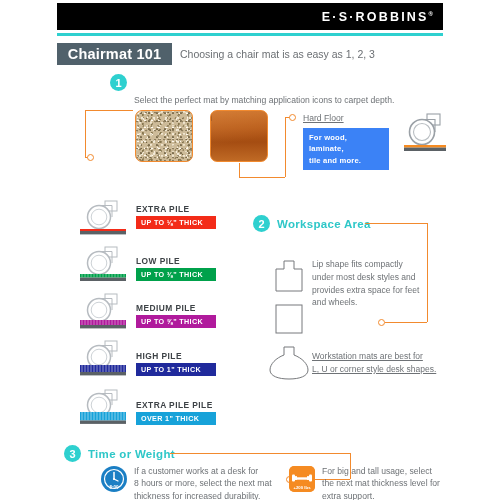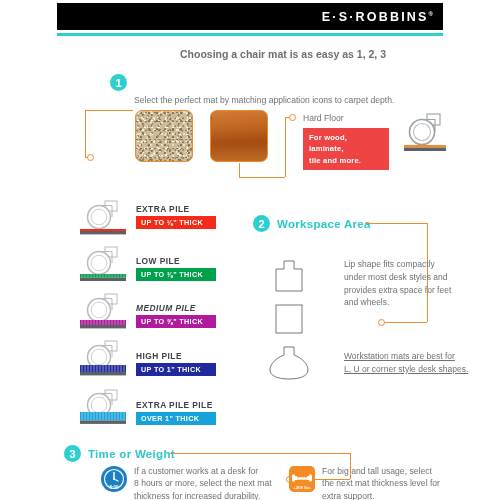--- a/index.html
+++ b/index.html
@@ -30,21 +30,21 @@
 
   
   .title-box {
     position: absolute; left: 57px; top: 43px; width: 115px; height: 22px;
     background: #50616b; color:#fff;
     display:flex; align-items:center; justify-content:center;
     font-size: 14.5px; font-weight: bold; letter-spacing:.2px;
   }
   .title-sub {
     position: absolute; left: 180px; top: 48px;
-    font-size: 10.5px; color:#6b6f73; white-space:nowrap;font-weight:bold;
+    font-size: 10.5px; color:#6b6f73; white-space:nowrap;
   }
 
   
   .step { position:absolute; display:flex; align-items:center; gap:7px; }
   .step-num {
     width:17px; height:17px; border-radius:50%;
     background:#2ed0cf; color:#fff; font-size:11px; font-weight:bold;
     display:flex; align-items:center; justify-content:center;
     flex:0 0 auto;
   }
@@ -98,21 +98,21 @@
   .ln { position:absolute; background:#f28a2e; }
   .lnh { height:1.1px; }
   .lnv { width:1.1px; }
   .dot {
     position:absolute; width:7px; height:7px; border-radius:50%;
     border:1.2px solid #f28a2e; background:#fff;
   }
 
   
   .tag-orange {
-    position:absolute; background:#ef4444; color:#ffffff;
+    position:absolute; background:#3b82f6; color:#ffffff;
     font-size:7.6px; font-weight:bold; line-height:1.5;
     padding:4px 6px; letter-spacing:.2px; white-space:pre-line;
   }
   .lbl-plain {
     position:absolute; font-size:8.6px; color:#6e7276; white-space:nowrap;
   }
 
   
   .caster { position:absolute; }
 
@@ -125,21 +125,20 @@
     position:absolute; height:13px; color:#fff;
     font-size:7.2px; font-weight:bold; letter-spacing:.35px;
     display:flex; align-items:center; padding-left:5px; white-space:nowrap;
   }
 
   
   .shape { position:absolute; }
   .ws-text {
     position:absolute; font-size:8.5px; color:#6e7276; line-height:1.5;
     white-space:pre-line;
-    margin-left:32px;
   }
 
   
   .round-icon {
     position:absolute; width:26px; height:26px; border-radius:50%;
     display:flex; align-items:center; justify-content:center;
   }
   .sq-icon {
     position:absolute; width:26px; height:26px; border-radius:6px;
     display:flex; align-items:center; justify-content:center;
@@ -148,20 +147,21 @@
 </head>
 <body>
 
 <div id="page">
 
   <div class="hdr-bar">
     <div class="logo"><span>E·S·ROBBINS</span><span class="logo-tm">®</span></div>
   </div>
   <div class="teal-rule"></div>
 
+  <div class="title-box">Chairmat 101</div>
   <div class="title-sub">Choosing a chair mat is as easy as 1, 2, 3</div>
 
   <div class="step" style="left:110px; top:74px;">
     <div class="step-num">1</div>
   </div>
   <div class="body-text" style="left:134px; top:94px; width:330px;">Select the perfect mat by matching application icons to carpet depth.</div>
 
   <div class="swatch swatch-carpet" style="left:135px; top:110px;"></div>
   <div class="swatch swatch-wood" style="left:210px; top:110px;"></div>
 
@@ -169,21 +169,21 @@
   <div class="ln lnv" style="left:85px;  top:110px;  height:47px;"></div>
   <div class="ln lnh" style="left:85px;  top:157px;  width:4px;"></div>
   <div class="dot" style="left:87px; top:153.5px;"></div>
 
   <div class="ln lnv" style="left:239px; top:163px; height:14px;"></div>
   <div class="ln lnh" style="left:239px; top:177px; width:46px;"></div>
   <div class="ln lnv" style="left:285px; top:117px; height:60px;"></div>
   <div class="ln lnh" style="left:285px; top:117px; width:5px;"></div>
   <div class="dot" style="left:289px; top:113.5px;"></div>
 
-  <div class="lbl-plain" style="left:303px; top:113px;">Hard Floor</div>
+  <div class="lbl-plain" style="left:303px; top:113px;text-decoration:underline;">Hard Floor</div>
   <div class="tag-orange" style="left:303px; top:128px; width:86px;">For wood, laminate,
 tile and more.</div>
 
   <div class="caster" style="left:402px; top:112px;">
     <svg width="48" height="40" viewBox="0 0 48 40">
       <rect x="25" y="2" width="13" height="11" fill="#fff" stroke="#9aa0a6" stroke-width="1.1"></rect>
       <circle cx="20" cy="20" r="12.5" fill="#fff" stroke="#9aa0a6" stroke-width="1.6"></circle>
       <circle cx="20" cy="20" r="8.5" fill="#fff" stroke="#b9bec2" stroke-width="1.1"></circle>
       <path d="M20 7.5 L33 7.5 L33 20" fill="none" stroke="#9aa0a6" stroke-width="1.1"></path>
       <rect x="2" y="33" width="42" height="2.6" fill="#f58b22"></rect>
@@ -257,21 +257,21 @@
           <line x1="31" y1="28" x2="31" y2="33"></line>
         <line x1="34" y1="28" x2="34" y2="33"></line>
           <line x1="37" y1="28" x2="37" y2="33"></line>
         <line x1="40" y1="28" x2="40" y2="33"></line>
           <line x1="43" y1="28" x2="43" y2="33"></line>
         <line x1="46" y1="28" x2="46" y2="33"></line>
       </g>
       <rect x="2" y="33" width="46" height="3.4" fill="#5b6165"></rect>
     </svg>
   </div>
-  <div class="pile-name" style="left:136px; top:303px;font-style:italic;">MEDIUM PILE</div>
+  <div class="pile-name" style="left:136px; top:303px;">MEDIUM PILE</div>
   <div class="pile-badge" style="left:136px; top:315px; width:80px; background:#b01a9c;">UP TO ⅝" THICK</div>
 
   <div class="caster" style="left:78px; top:339px;">
     <svg width="52" height="44" viewBox="0 0 52 44">
       <rect x="27" y="2" width="12" height="10" fill="#fff" stroke="#b6bbc0" stroke-width="1"></rect>
       <circle cx="21" cy="18" r="11.5" fill="#fff" stroke="#b6bbc0" stroke-width="1.5"></circle>
       <circle cx="21" cy="18" r="7.8" fill="#fff" stroke="#cdd2d6" stroke-width="1"></circle>
       <path d="M21 6.5 L34 6.5 L34 18" fill="none" stroke="#b6bbc0" stroke-width="1"></path>
       <rect x="2" y="26" width="46" height="7" fill="#202a9c"></rect>
       <g stroke="#ffffff" stroke-width="0.6" opacity="0.8">

